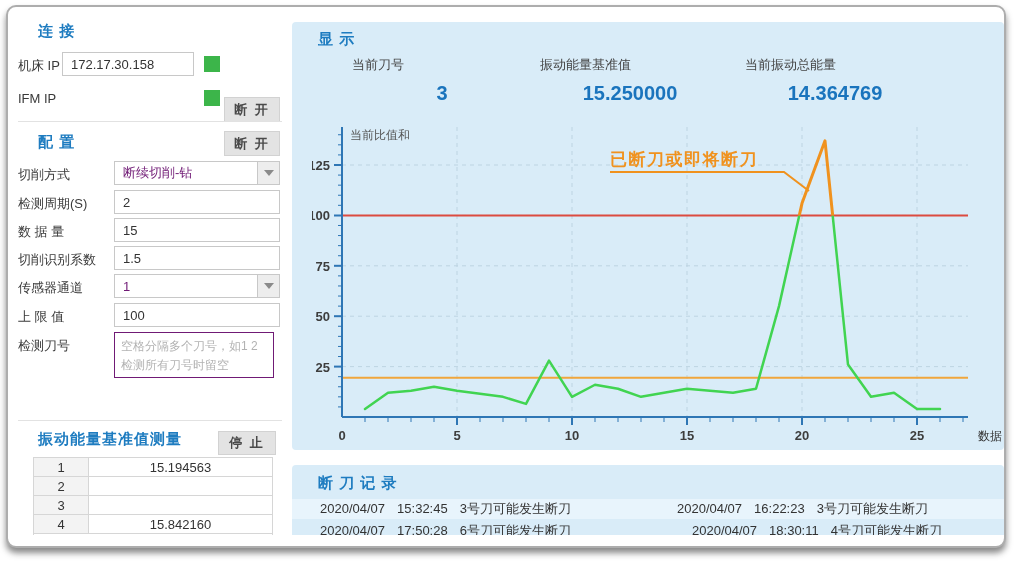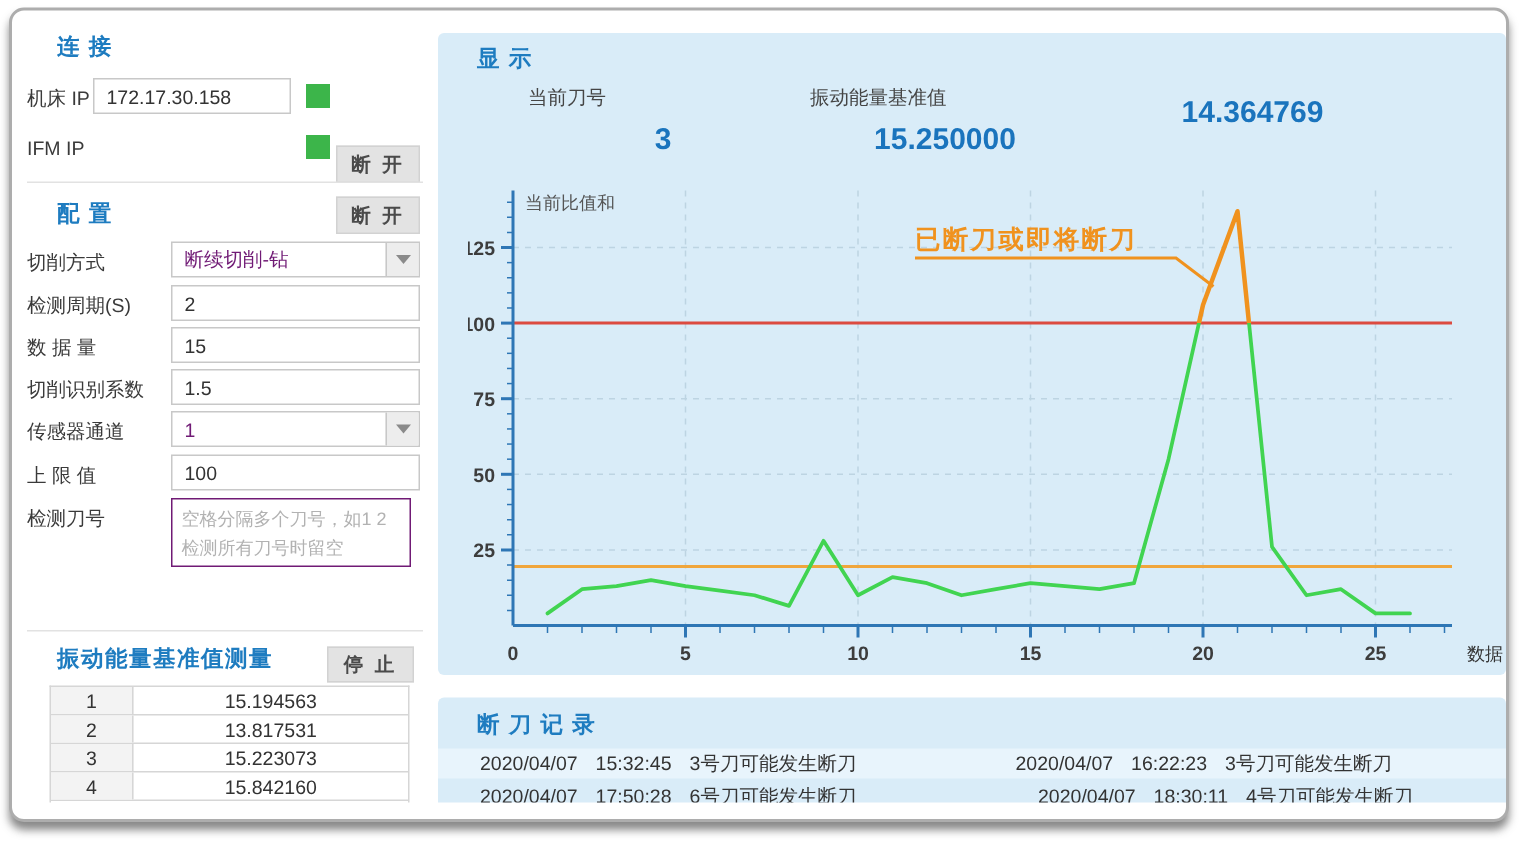--- a/index.html
+++ b/index.html
@@ -103,44 +103,43 @@
 
   <div class="abs sec-title" style="left:30px; top:423px;">振动能量基准值测量</div>
 
   <div class="abs btable" style="left:25px; top:450px; width:240px; height:78px;">
     <div class="btrow">
       <div class="c1">1</div>
       <div class="c2">15.194563</div>
     </div>
     <div class="btrow">
       <div class="c1">2</div>
-      <div class="c2">13.817531</div>
     </div>
     <div class="btrow">
       <div class="c1">3</div>
-      <div class="c2">15.223073</div>
     </div>
     <div class="btrow">
       <div class="c1">4</div>
       <div class="c2">15.842160</div>
     </div>
   </div>
 
   <div class="abs panel" style="left:284px; top:15px; width:712px; height:428px;">
     <div class="abs sec-title" style="left:26px; top:8px;">显 示</div>
 
     <div class="abs" style="left:60px; top:34px; width:180px;">
       <div class="stat-label">当前刀号</div>
       <div class="stat-value" style="margin-top:8px;">3</div>
     </div>
     <div class="abs" style="left:248px; top:34px; width:180px;">
       <div class="stat-label">振动能量基准值</div>
       <div class="stat-value" style="margin-top:8px;">15.250000</div>
     </div>
     <div class="abs" style="left:453px; top:34px; width:180px;">
+      <div class="stat-label">当前振动总能量</div>
       <div class="stat-value" style="margin-top:8px;">14.364769</div>
     </div>
 
     <svg id="chart" class="abs" style="left:20px; top:95px;" width="690" height="330">
         <line x1="30" y1="249.6" x2="656" y2="249.6" stroke="#bdd4e2" stroke-width="1" stroke-dasharray="4,4"></line>
         <line x1="30" y1="199.2" x2="656" y2="199.2" stroke="#bdd4e2" stroke-width="1" stroke-dasharray="4,4"></line>
         <line x1="30" y1="148.8" x2="656" y2="148.8" stroke="#bdd4e2" stroke-width="1" stroke-dasharray="4,4"></line>
         <line x1="30" y1="98.4" x2="656" y2="98.4" stroke="#bdd4e2" stroke-width="1" stroke-dasharray="4,4"></line>
         <line x1="30" y1="48" x2="656" y2="48" stroke="#bdd4e2" stroke-width="1" stroke-dasharray="4,4"></line>
         <line x1="145" y1="10" x2="145" y2="300" stroke="#bdd4e2" stroke-width="1" stroke-dasharray="4,4"></line>

